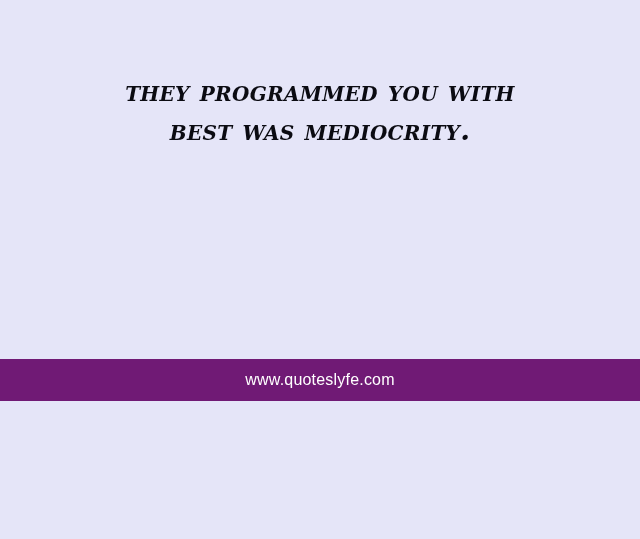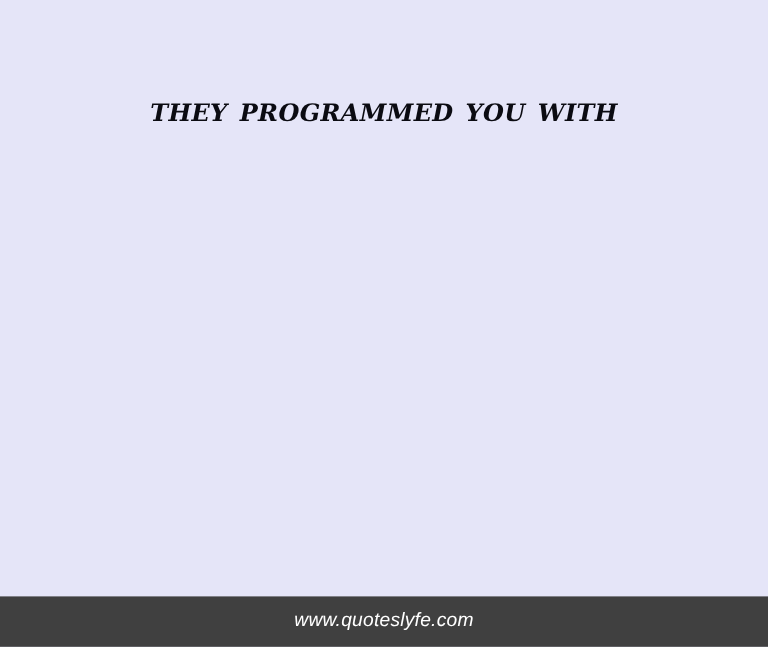--- a/index.html
+++ b/index.html
@@ -10,21 +10,21 @@
     width: 640px;
     height: 539px;
     background: #e5e5f8;
     font-family: "Liberation Sans", sans-serif;
     overflow: hidden;
   }
 
   .quote-card {
     position: relative;
     width: 640px;
-    height: 539px;
+    height: 401px;
     background: #e5e5f8;
     box-sizing: border-box;
     display: flex;
     flex-direction: column;
   }
 
   .card-body {
     flex: 1 1 auto;
     position: relative;
     padding: 0 58px;
@@ -65,45 +65,45 @@
 
   .attribution-block .line {
     font-size: 28px;
     line-height: 39px;
     white-space: nowrap;
   }
 
   .footer-bar {
     flex: 0 0 auto;
     height: 42px;
-    background: #404040;
+    background: #701a75;
     display: flex;
     align-items: center;
     justify-content: center;
-    font-style: italic;
   }
 
   .footer-link {
     color: #ffffff;
     font-family: "Liberation Sans", sans-serif;
     font-size: 16px;
     font-weight: normal;
     letter-spacing: 0.2px;
     text-decoration: none;
   }
 </style>
 </head>
 <body>
 
 <div class="quote-card">
 
   <div class="card-body">
 
     <blockquote class="quote-block display-text">
       <div class="line">They programmed you with</div>
+      <div class="line">best was mediocrity.</div>
     </blockquote>
 
 
   </div>
 
   <div class="footer-bar">
     <span class="footer-link">www.quoteslyfe.com</span>
   </div>
 
 </div>

